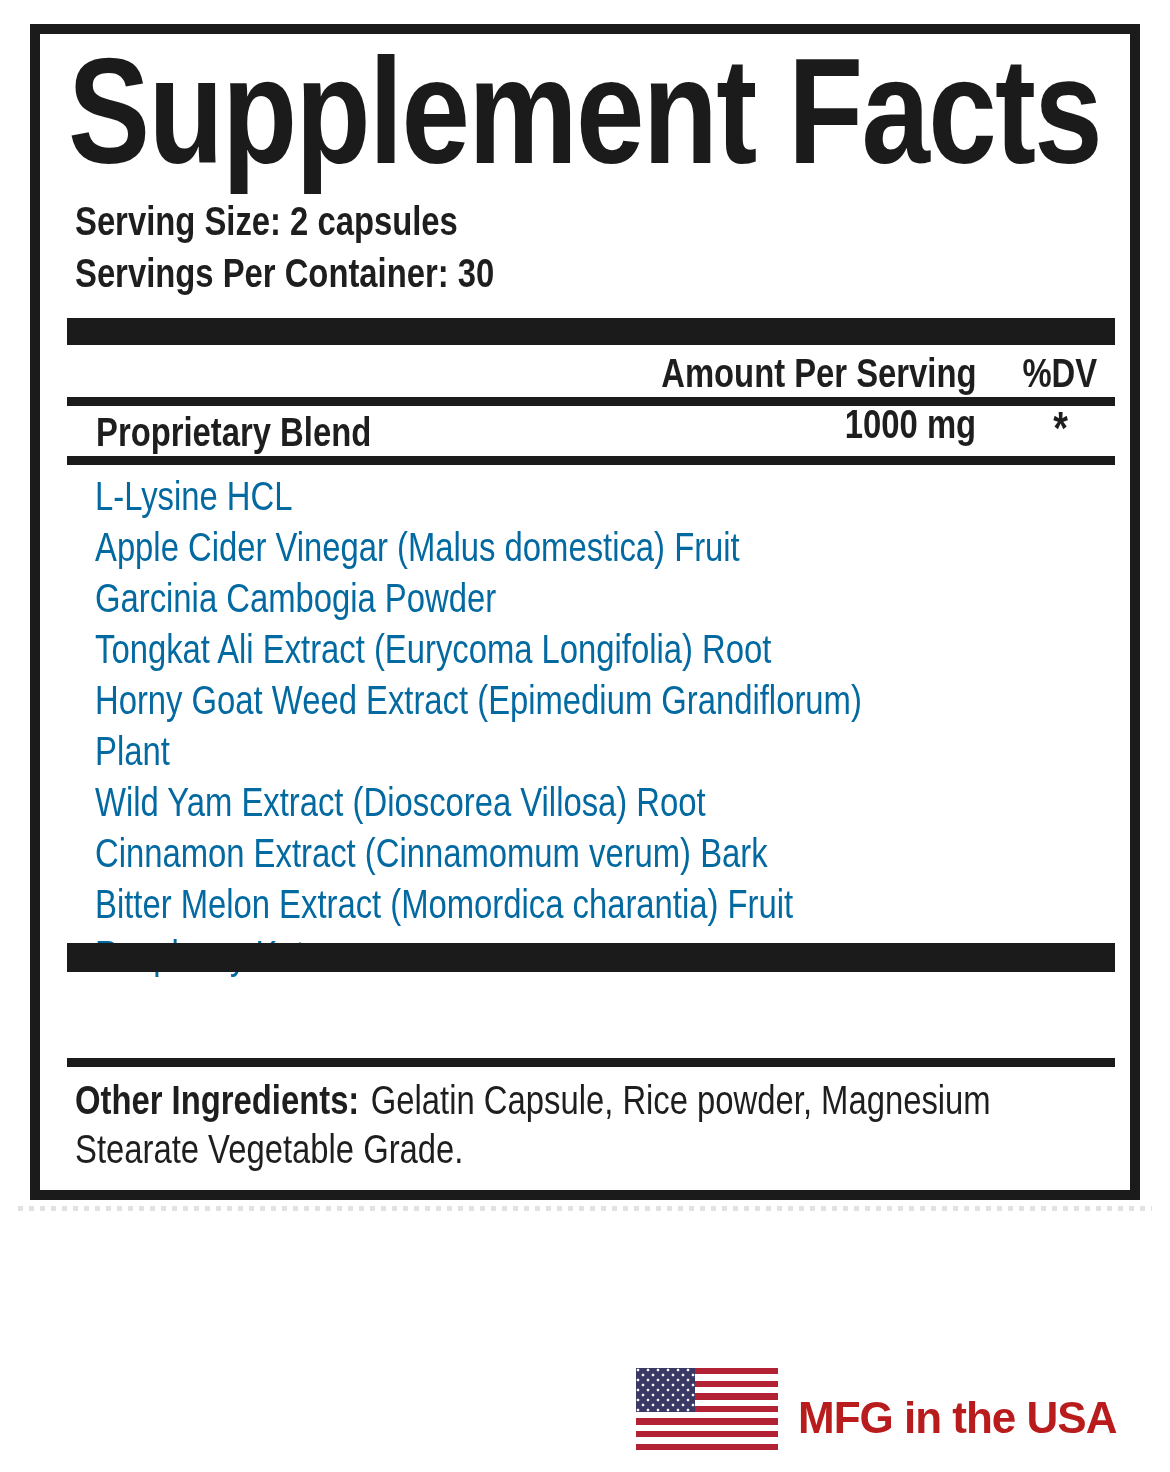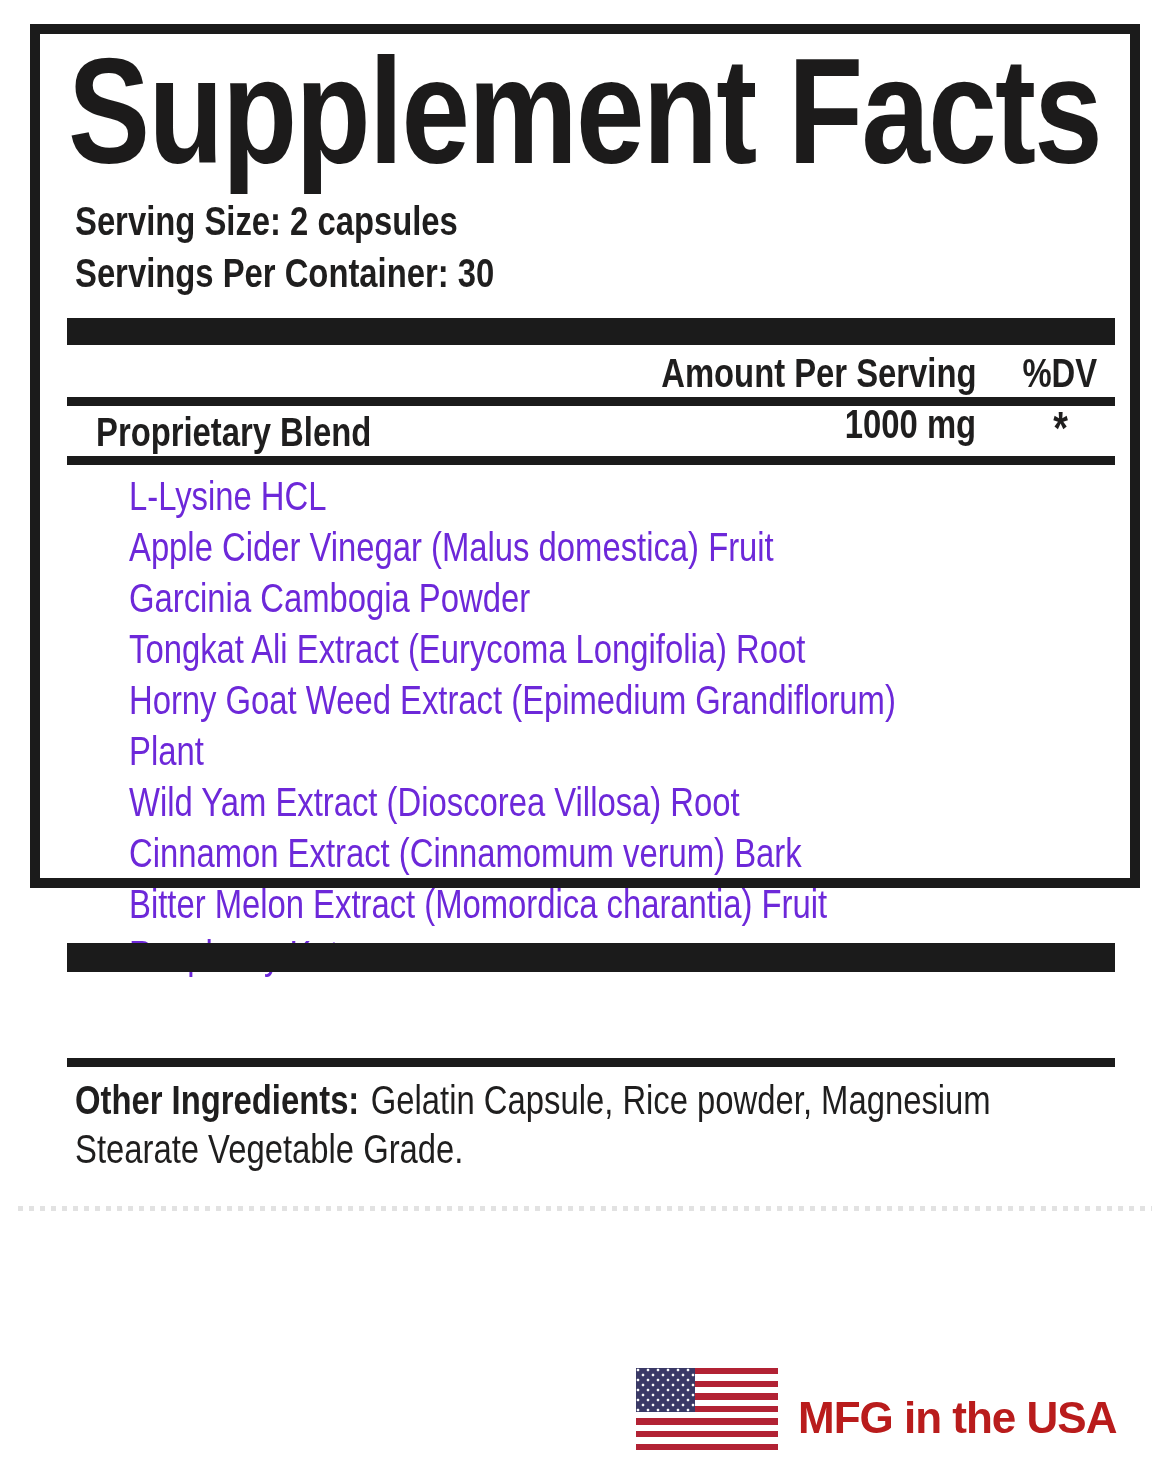--- a/index.html
+++ b/index.html
@@ -8,21 +8,21 @@
     background:#ffffff;
     font-family:"Liberation Sans", sans-serif;
     color:#1f1e1e;
     position:relative;
     overflow:hidden;
   }
   .stage { position:absolute; left:0; top:0; width:1170px; height:1472px; }
 
   .box {
     position:absolute; left:30px; top:24px;
-    width:1110px; height:864px;
+    width:1110px; height:1176px;
     border:10px solid #1b1b1b;
     box-sizing:border-box;
     background:#ffffff;
   }
   .abs { position:absolute; }
 
   
   .cond   { display:inline-block; white-space:nowrap; transform:scaleX(0.82); transform-origin:0 50%; }
   .cond-r { display:inline-block; white-space:nowrap; transform:scaleX(0.82); transform-origin:100% 50%; }
   .cond-b { display:block; transform:scaleX(0.82); transform-origin:0 0; }
@@ -41,22 +41,21 @@
     left:27px; width:1048px; background:#1b1b1b;
   }
   .rule {
     left:27px; width:1048px; height:9px; background:#1b1b1b;
   }
 
   .ingredients {
     left:55px; top:437px;
     font-size:40px; line-height:51px;
     font-weight:normal;
-    color:#6d28d9;
-    margin-left:34px;
+    color:#0369a1;
   }
   .footnote { font-size:40px; line-height:44px; font-weight:bold; }
 
   .other {
     left:35px; top:1042px;
     width:1260px;
     font-size:40px; line-height:49px;
     font-weight:normal;
   }
   .other .lbl { font-weight:bold; margin-right:14px; }

